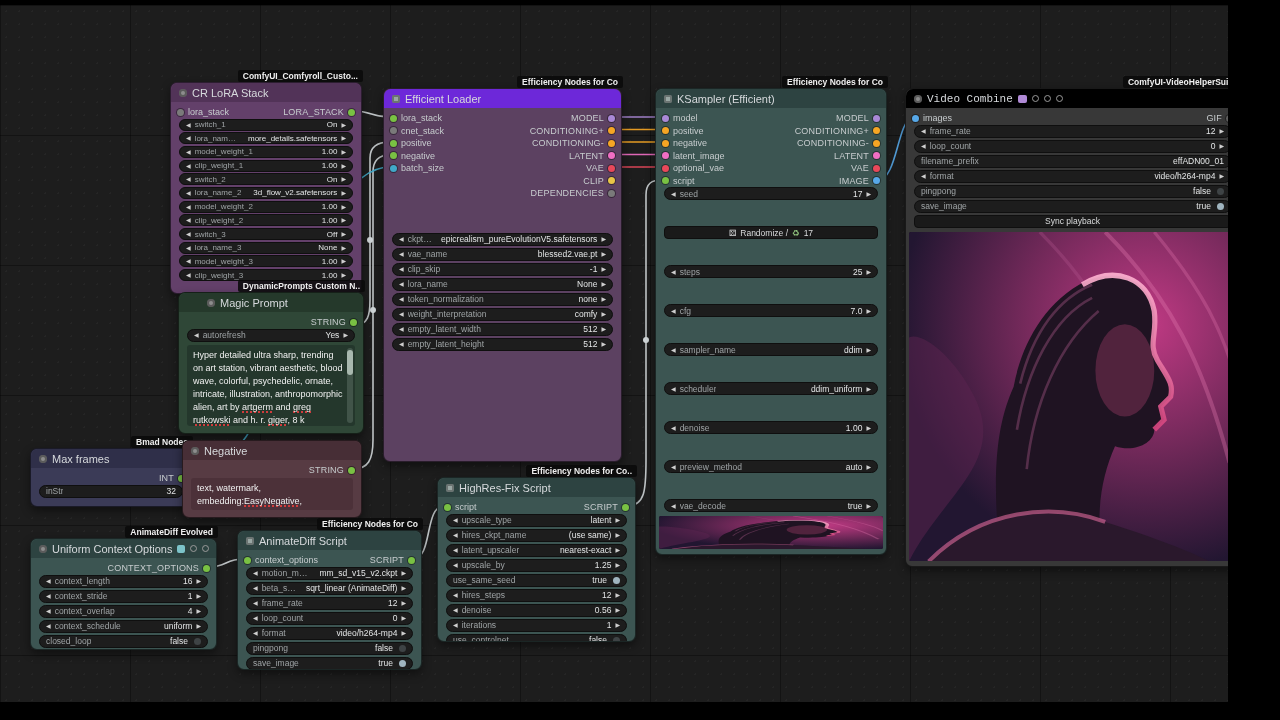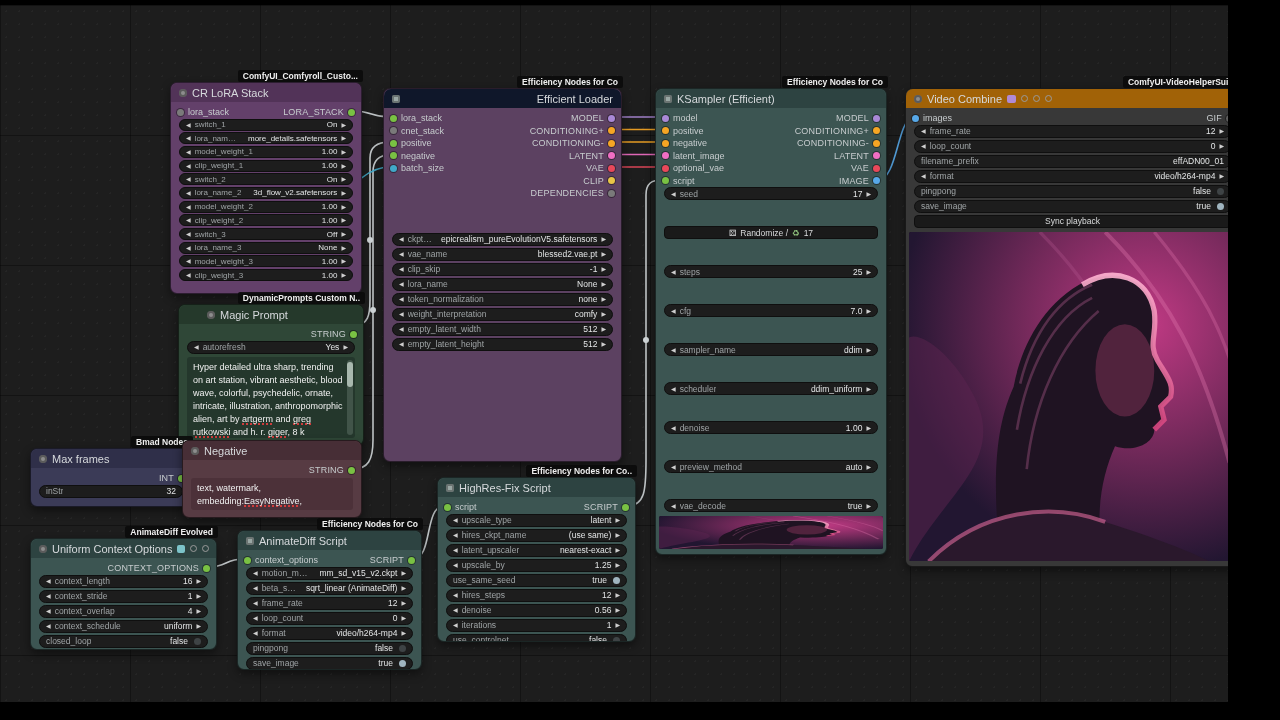--- a/index.html
+++ b/index.html
@@ -44,26 +44,26 @@
         display:flex;align-items:center;justify-content:center;gap:4px;font-size:8.5px;color:#dadcdd;flex:0 0 11px;}
   .txt{position:relative;margin:1px 8px 3px 8px;border-radius:3px;padding:4px 12px 4px 6px;
         font-size:9px;line-height:13px;color:#f0f0f0;flex:1 1 auto;overflow:hidden;}
   .sq{background-image:linear-gradient(90deg, #d03c3c 50%, transparent 50%);background-size:4px 2px;
         background-repeat:repeat-x;background-position:0 100%;padding-bottom:1px;margin-top:48px;}
   .scrollbar{position:absolute;right:2px;top:3px;bottom:3px;width:6px;background:rgba(120,140,130,0.35);border-radius:3px;}
   .thumb{position:absolute;left:0;top:2px;width:6px;height:34%;background:#a8b8ae;border-radius:3px;}
   .imgwrap{flex:1 1 auto;margin:2px 3px 1px 3px;background:#120d18;overflow:hidden;border-radius:2px;}
   
   .theme-purple  .title{background:#523358;} .theme-purple  {background:#63406a;}
-  .theme-mauve   .title{background:#0f172a;justify-content:space-between;} .theme-mauve   {background:#5c4161;}
+  .theme-mauve   .title{background:#6d28d9;} .theme-mauve   {background:#5c4161;}
   .theme-teal    .title{background:#2d4341;} .theme-teal    {background:#3c5552;}
   .theme-green   .title{background:#25392b;padding-left:28px;} .theme-green   {background:#2f4737;}
   .theme-navy    .title{background:#2f2f49;} .theme-navy    {background:#3b3b57;}
   .theme-maroon  .title{background:#472e36;} .theme-maroon  {background:#573b43;}
-  .theme-gray    .title{background:#a16207;} .theme-gray    {background:#383838;}
+  .theme-gray    .title{background:#000000;font-family:Liberation Mono, monospace;} .theme-gray    {background:#383838;}
   .theme-green .txt{background:#24372c;}
   .theme-maroon .txt{background:#4c3139;}
   .bar{position:absolute;left:0;width:1280px;background:#000;z-index:5;}
 </style>
 </head>
 <body>
 
 <div class="stage">
   <div class="bar" style="top:0;height:5px"></div>
   <div class="canvas"></div>
@@ -558,21 +558,21 @@
   <path d="M28,100 C25,72 27,58 32,47 C34,36 40,23 52,16 C63,10 73,14 75,24 C76,31 73,34 76,39 C79,44 81,46 80,50 L77,53 L78,57 L75,60 C75,64 69,67 63,65 C59,74 57,84 59,100 Z" fill="#1f1322"></path>
   <path d="M34,46 C38,30 46,20 56,16 M33,60 C36,42 44,26 56,20 M36,72 C38,52 46,34 58,24" stroke="#8c4a72" stroke-width="0.8" fill="none" opacity="0.5"></path>
   <path d="M53,16 C63,10 73,14 75,24 C76,31 73,34 76,39 C79,44 81,46 80,50 L77,53 L78,57 L75,60" stroke="url(#videorim)" stroke-width="1.6" fill="none" opacity="0.9"></path>
   <ellipse cx="66" cy="42" rx="9" ry="14" fill="#e8558e" opacity="0.25"></ellipse>
   <path d="M6,100 C22,84 44,82 60,88 C76,93 86,97 92,100 Z" fill="#2a182c"></path>
   <path d="M6,100 C22,84 44,82 60,88" stroke="#e06a9c" stroke-width="1.2" fill="none" opacity="0.6"></path>
   </svg>
           </div>
         </div>
       </div>
-      <div class="node theme-green" style="left: 178px; top: 304px; width: 184px; height: 140px;">
+      <div class="node theme-green" style="left: 178px; top: 292px; width: 184px; height: 140px;">
         <div class="badge">DynamicPrompts Custom N..</div>
         <div class="title">
           <span class="t-circle"></span>
           <span>Magic Prompt</span>
         </div>
         <div class="body">
           <div class="slots">
             <div class="col"></div>
             <div class="col">
               <div class="slot out">

